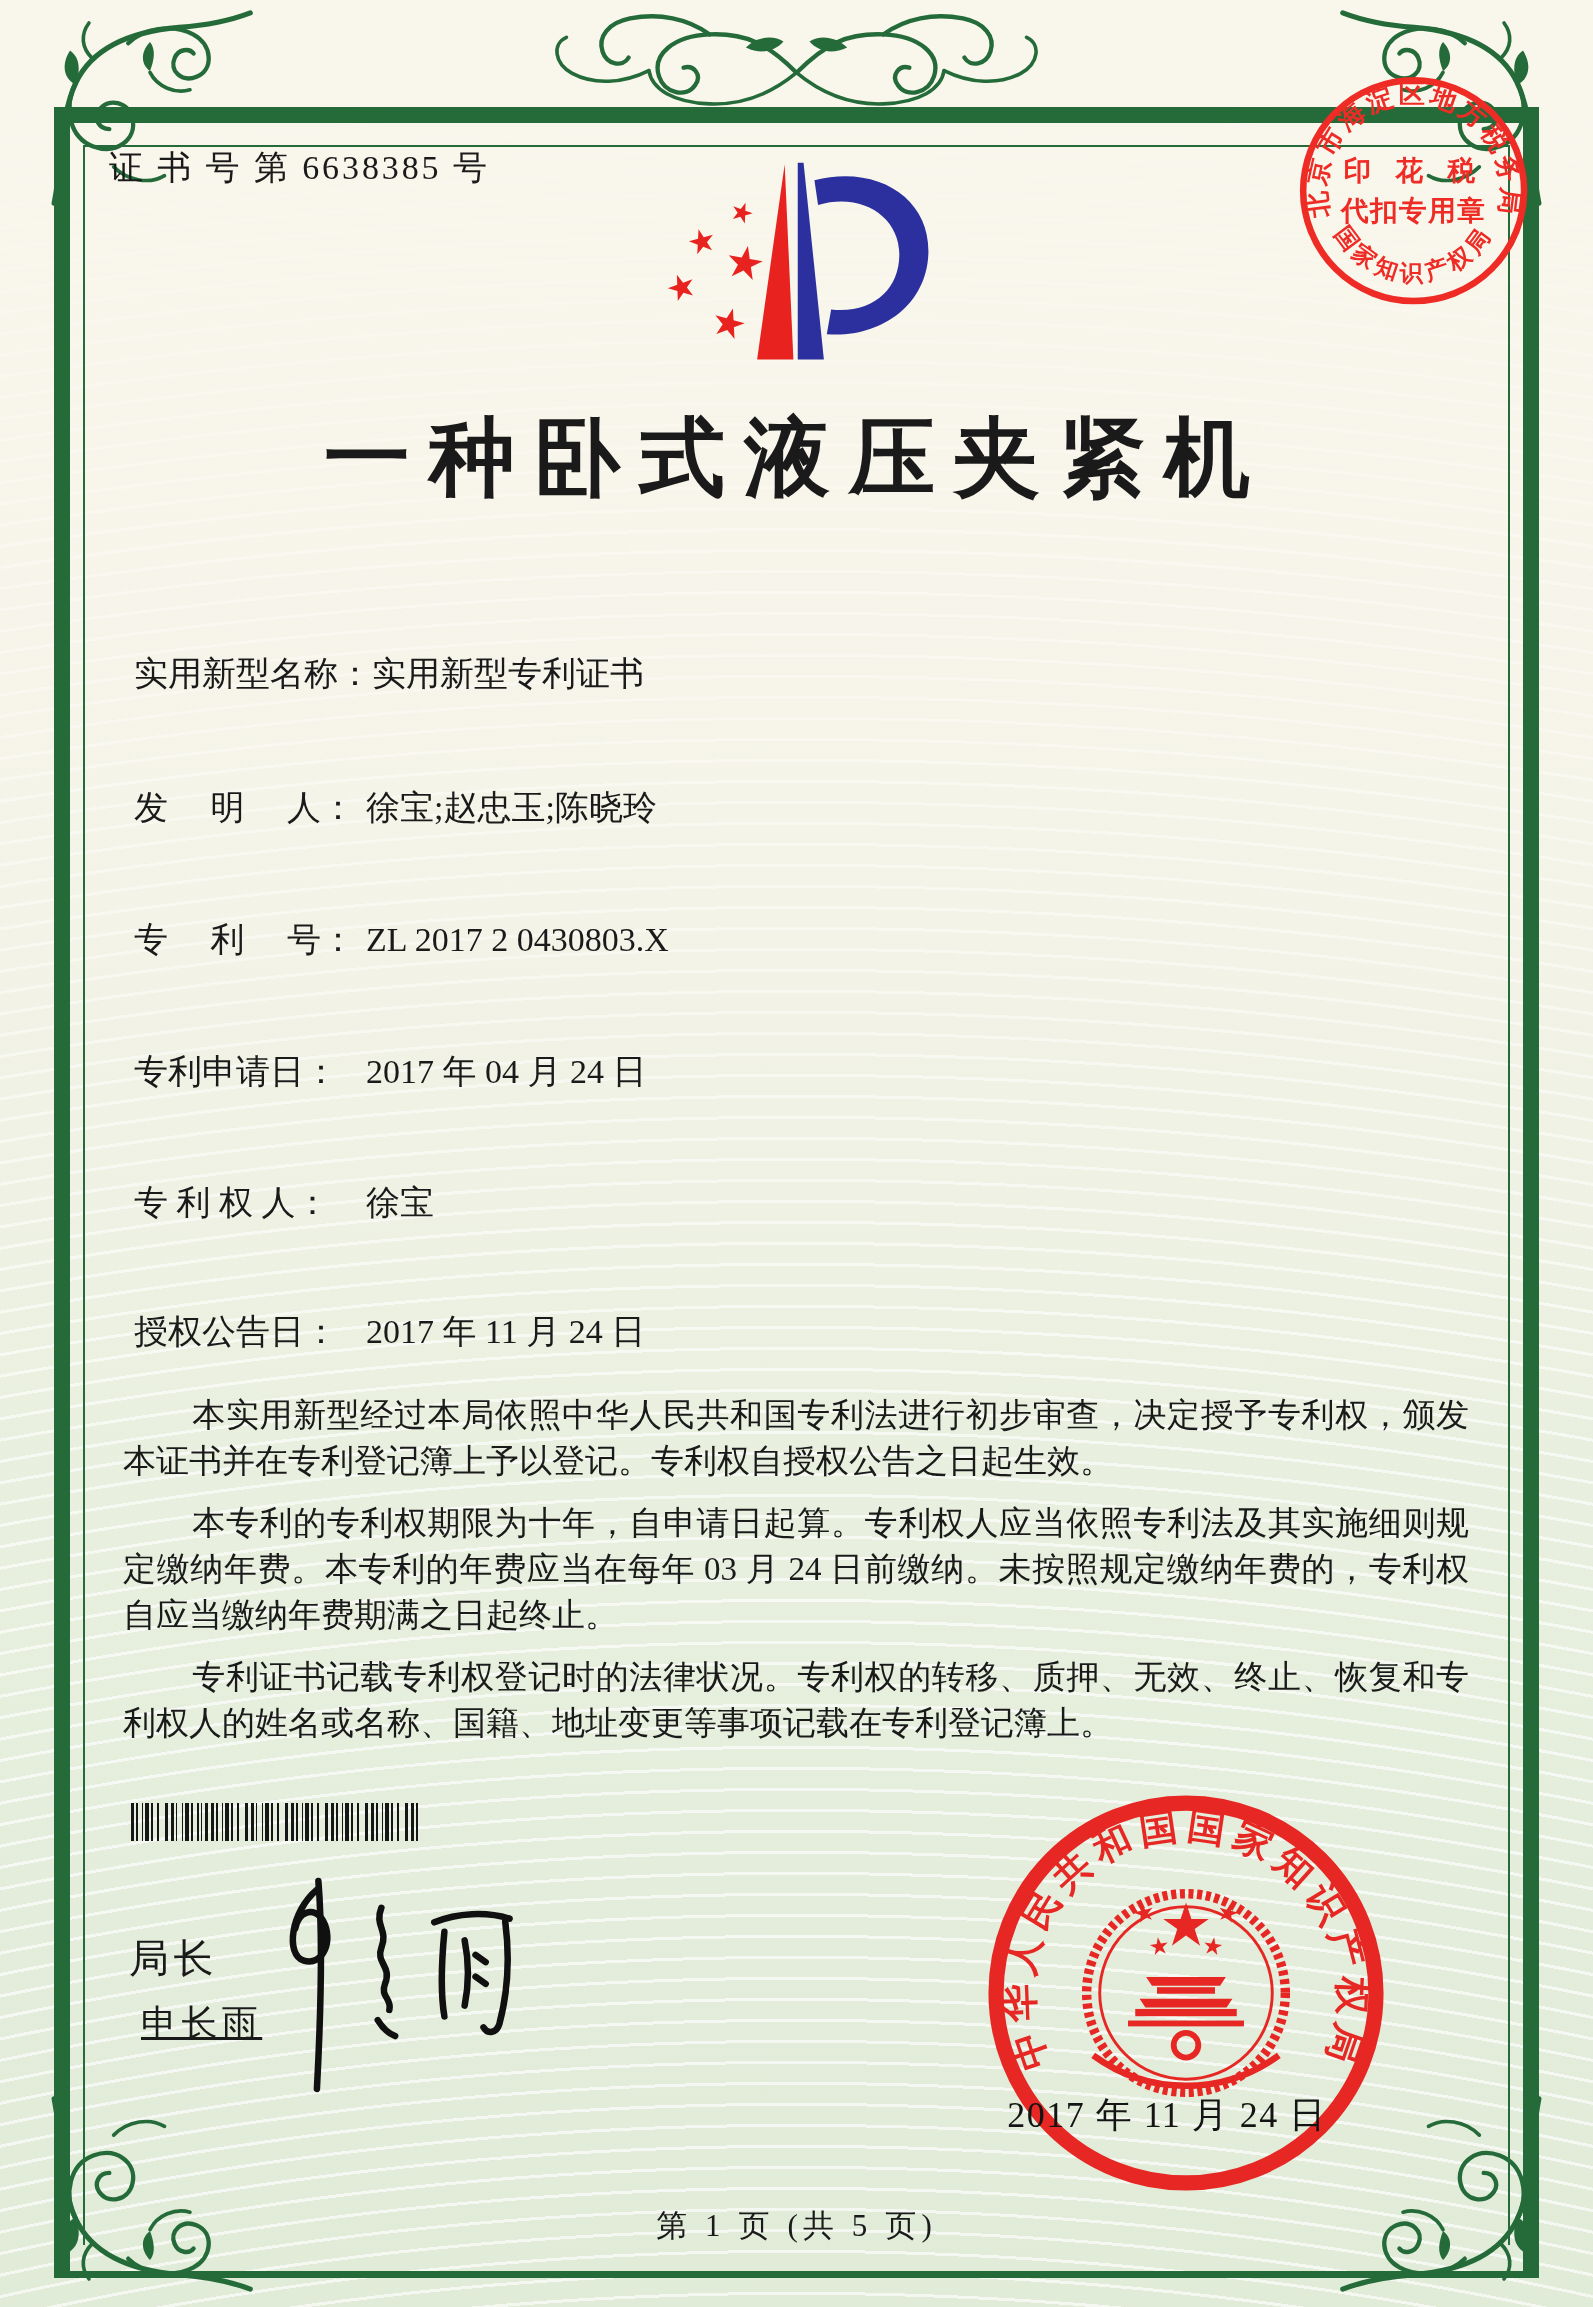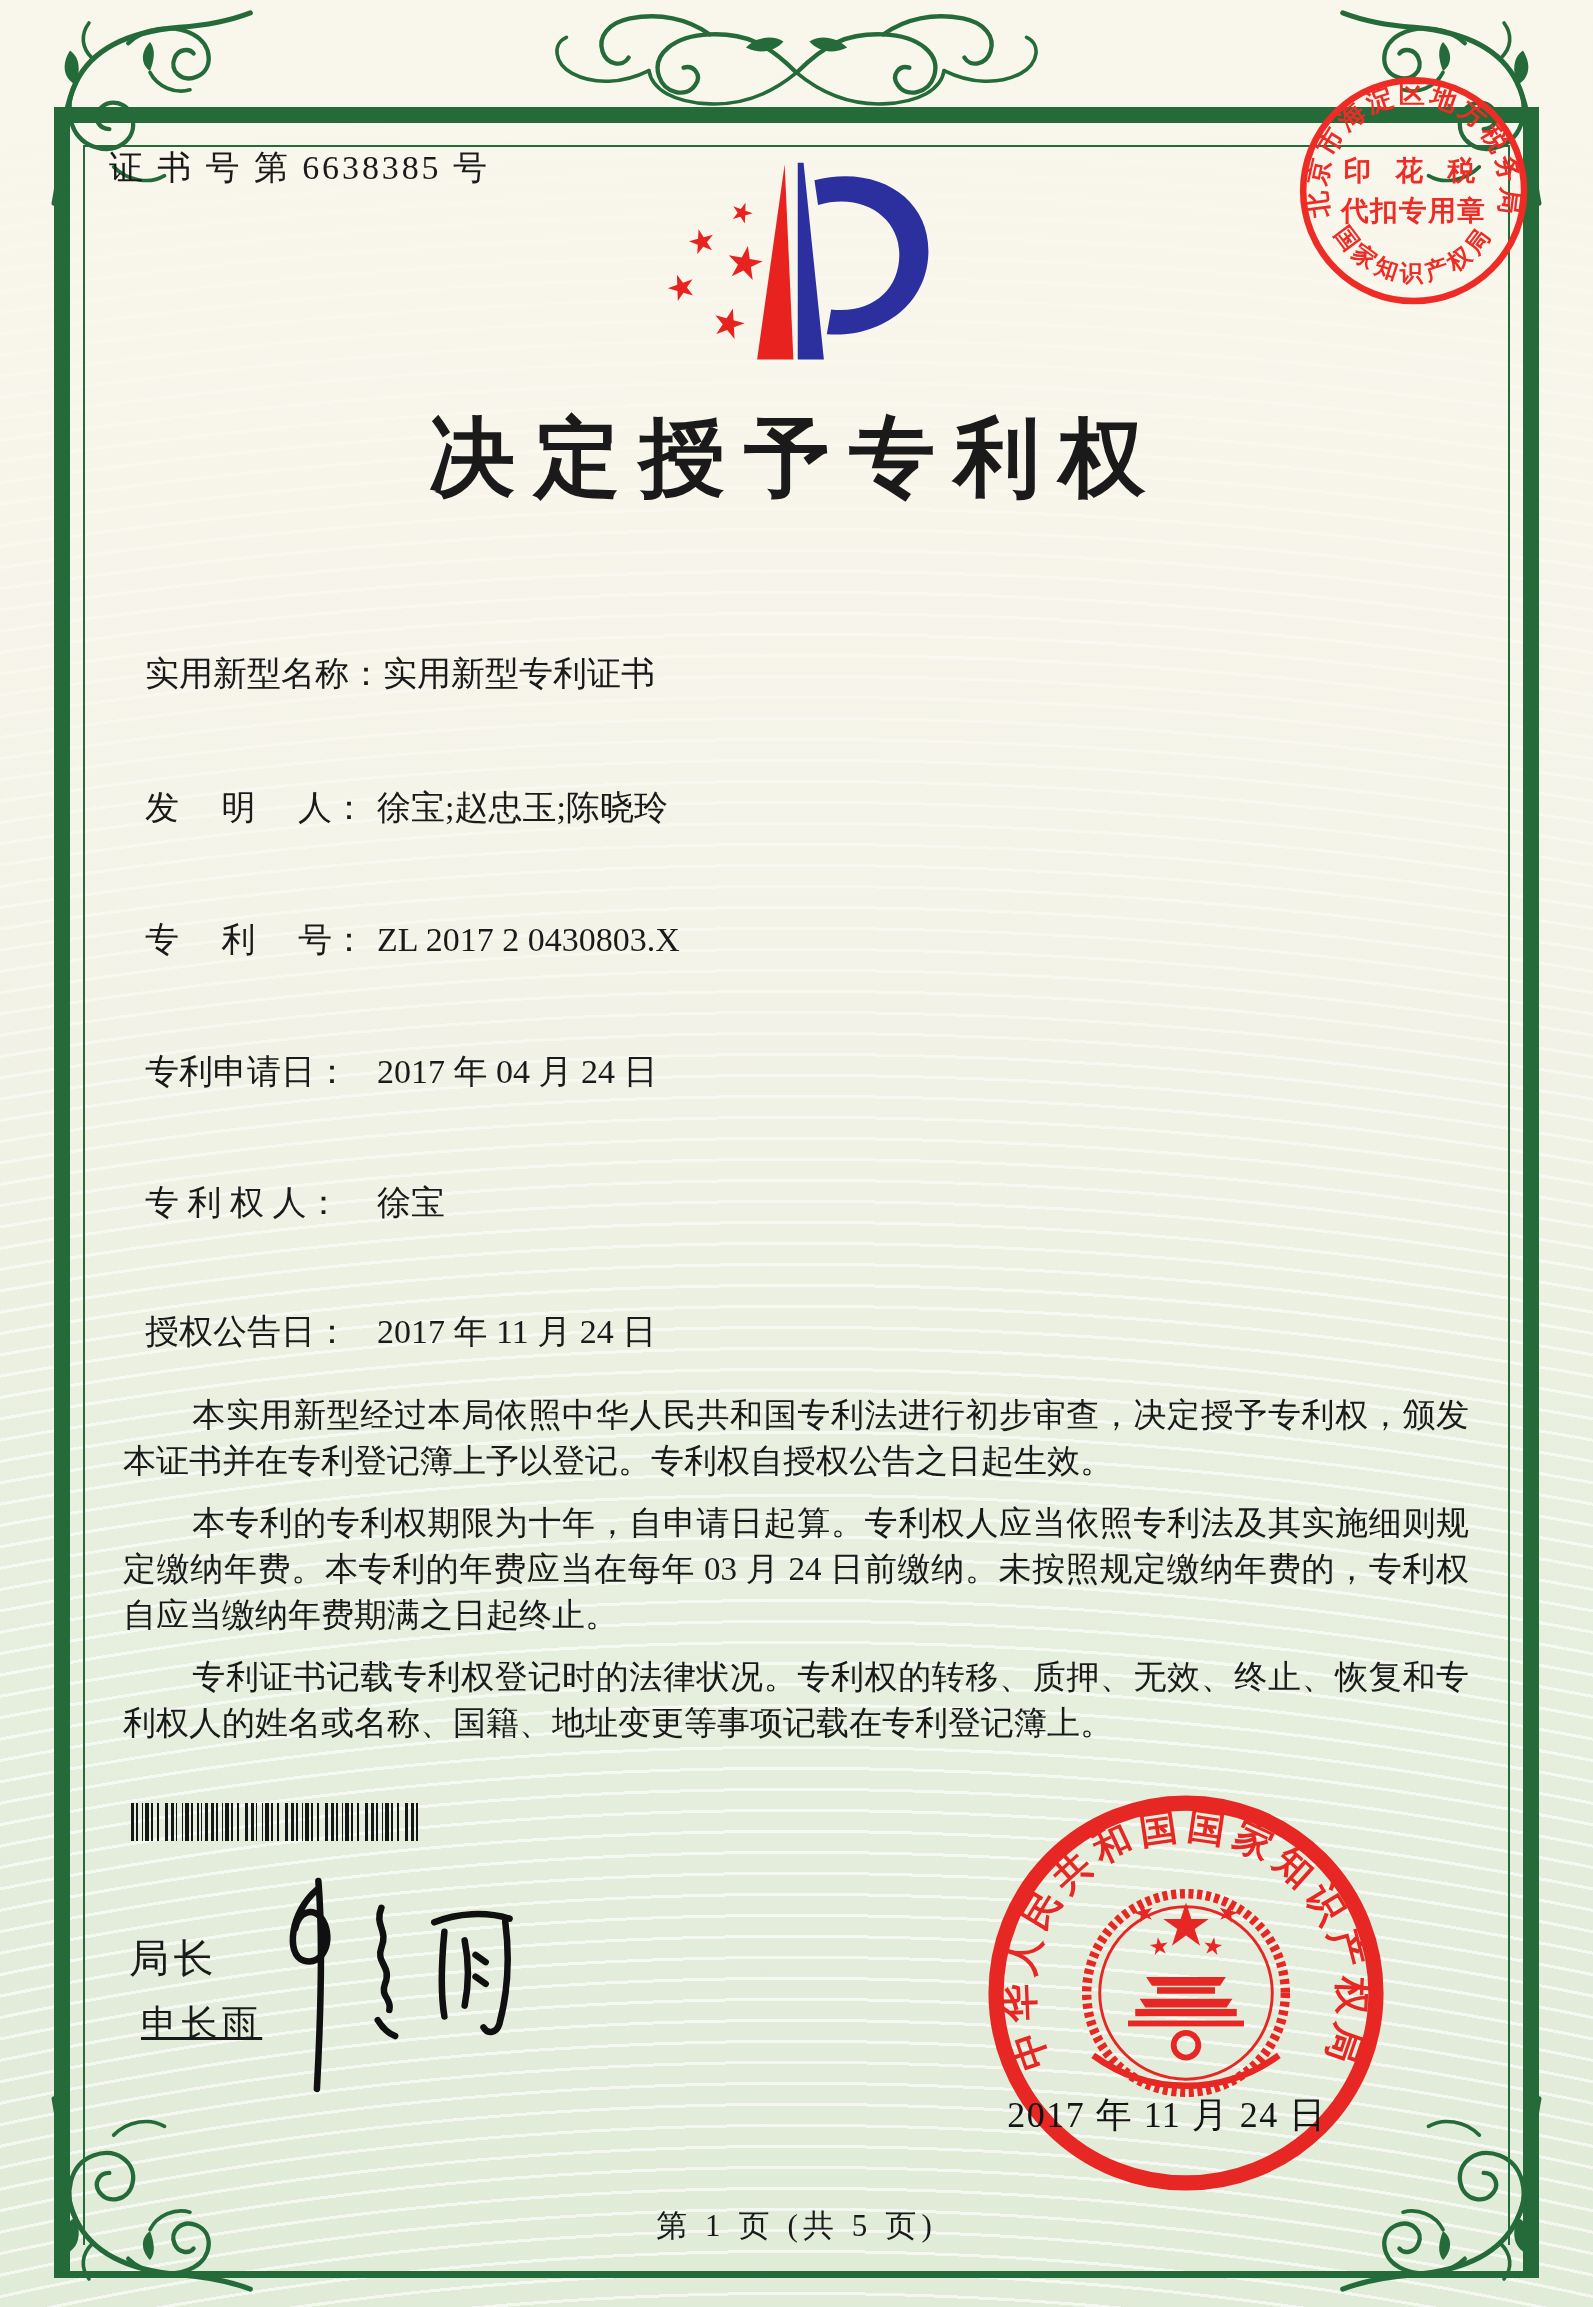--- a/index.html
+++ b/index.html
@@ -32,21 +32,21 @@
   
   .cert-no{position:absolute; left:109px; top:145px; font-size:34px; letter-spacing:2.9px;text-align:right;}
   .logo{position:absolute; left:667px; top:144px; width:276px; height:225px;}
   .tax-stamp{position:absolute; left:1293px; top:70px; width:242px; height:242px;}
   .title{
     position:absolute; left:0; top:400px; width:100%;
     text-align:center; font-size:86px; font-weight:bold; letter-spacing:19px;
   }
   
   .field-row{position:absolute; left:134px; height:45px; font-size:34px; white-space:nowrap;}
-  .f-label{display:inline-block; min-width:232px;margin-left:11px;}
+  .f-label{display:inline-block; min-width:232px;}
   
   .body-text{
     position:absolute; left:107px; top:1376px; width:1378px;
     font-size:33px; line-height:46px; text-align:justify;
   }
   .body-text p{margin:16px; text-indent:2.1em;}
   
   .barcode{
     position:absolute; left:131px; top:1803px; width:290px; height:38px;
     background:repeating-linear-gradient(90deg,
@@ -142,21 +142,21 @@
     <text class="svgtxt" font-size="36" letter-spacing="5" style="fill:var(--stamp-red,#ee2b24)">
       <textPath href="#tp-top" startOffset="50%" text-anchor="middle">北京市海淀区地方税务局</textPath>
     </text>
     <text class="svgtxt" x="166" y="152" text-anchor="middle" font-size="38" letter-spacing="12" style="fill:var(--stamp-red,#ee2b24)">印 花 税</text>
     <text class="svgtxt" x="166" y="206" text-anchor="middle" font-size="38" letter-spacing="2" style="fill:var(--stamp-red,#ee2b24)">代扣专用章</text>
     <text class="svgtxt" font-size="32" letter-spacing="6" style="fill:var(--stamp-red,#ee2b24)">
       <textPath href="#tp-bot" startOffset="50%" text-anchor="middle">国家知识产权局</textPath>
     </text>
   </svg>
 
-  <div class="title">决定授予专利权</div>
+  <div class="title">一种卧式液压夹紧机</div>
 
   <div class="field-row" style="top:651px">
     <span class="f-label">实用新型名称：</span><span class="f-value">实用新型专利证书</span>
   </div>
   <div class="field-row" style="top:785px">
     <span class="f-label">发　 明　 人：</span><span class="f-value">徐宝;赵忠玉;陈晓玲</span>
   </div>
   <div class="field-row" style="top:917px">
     <span class="f-label">专　 利　 号：</span><span class="f-value">ZL 2017 2 0430803.X</span>
   </div>

